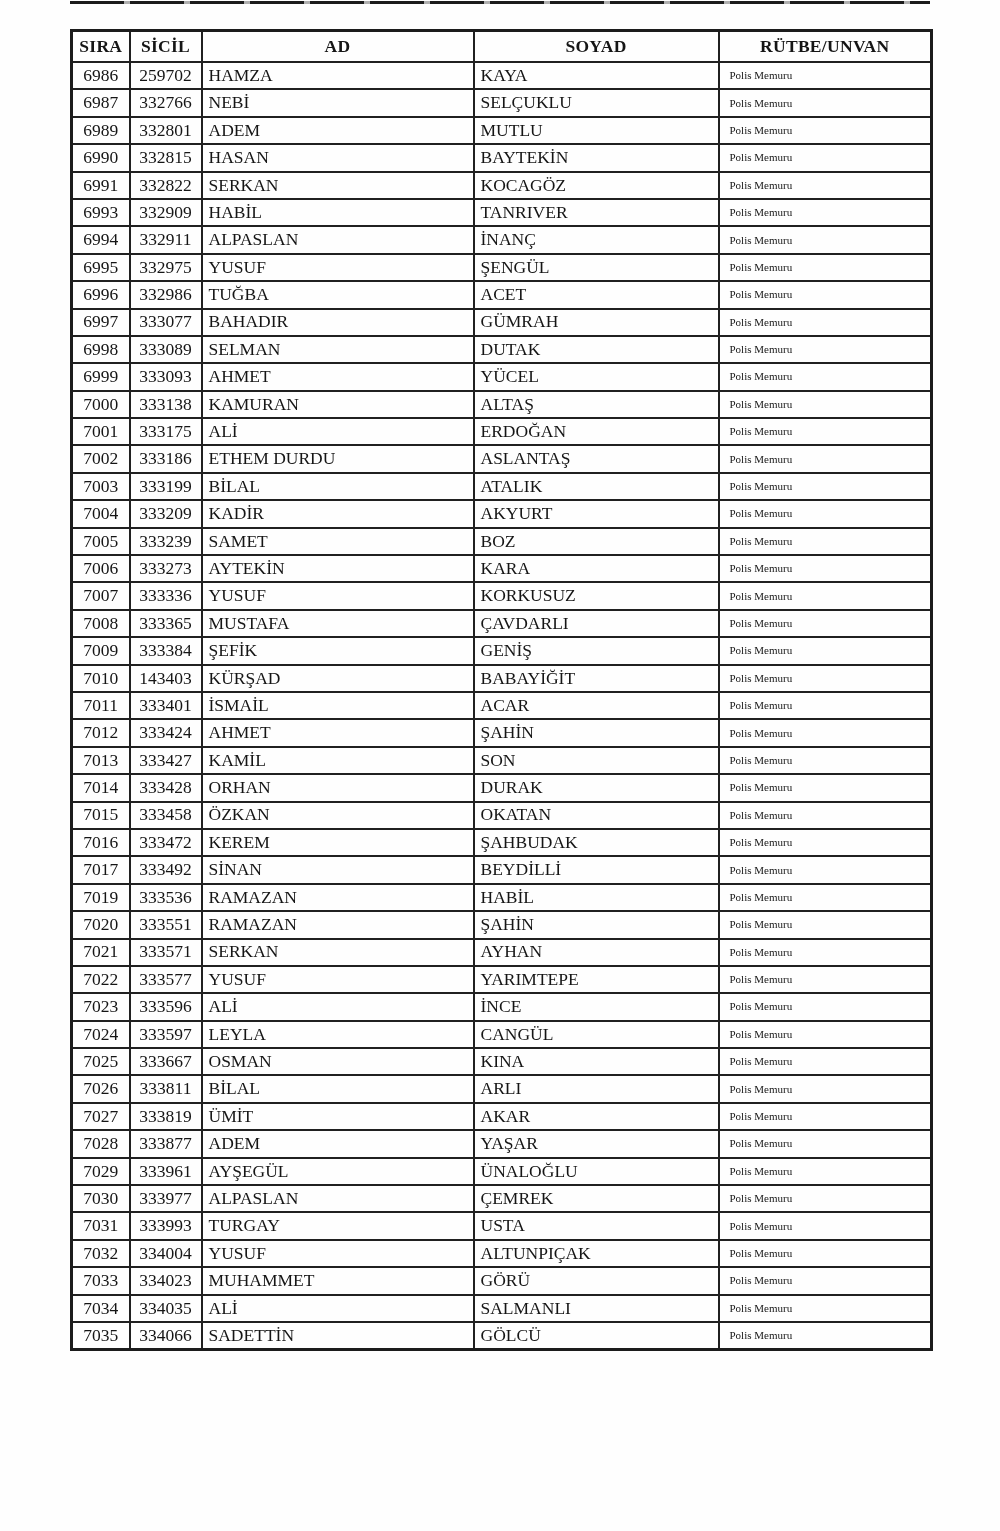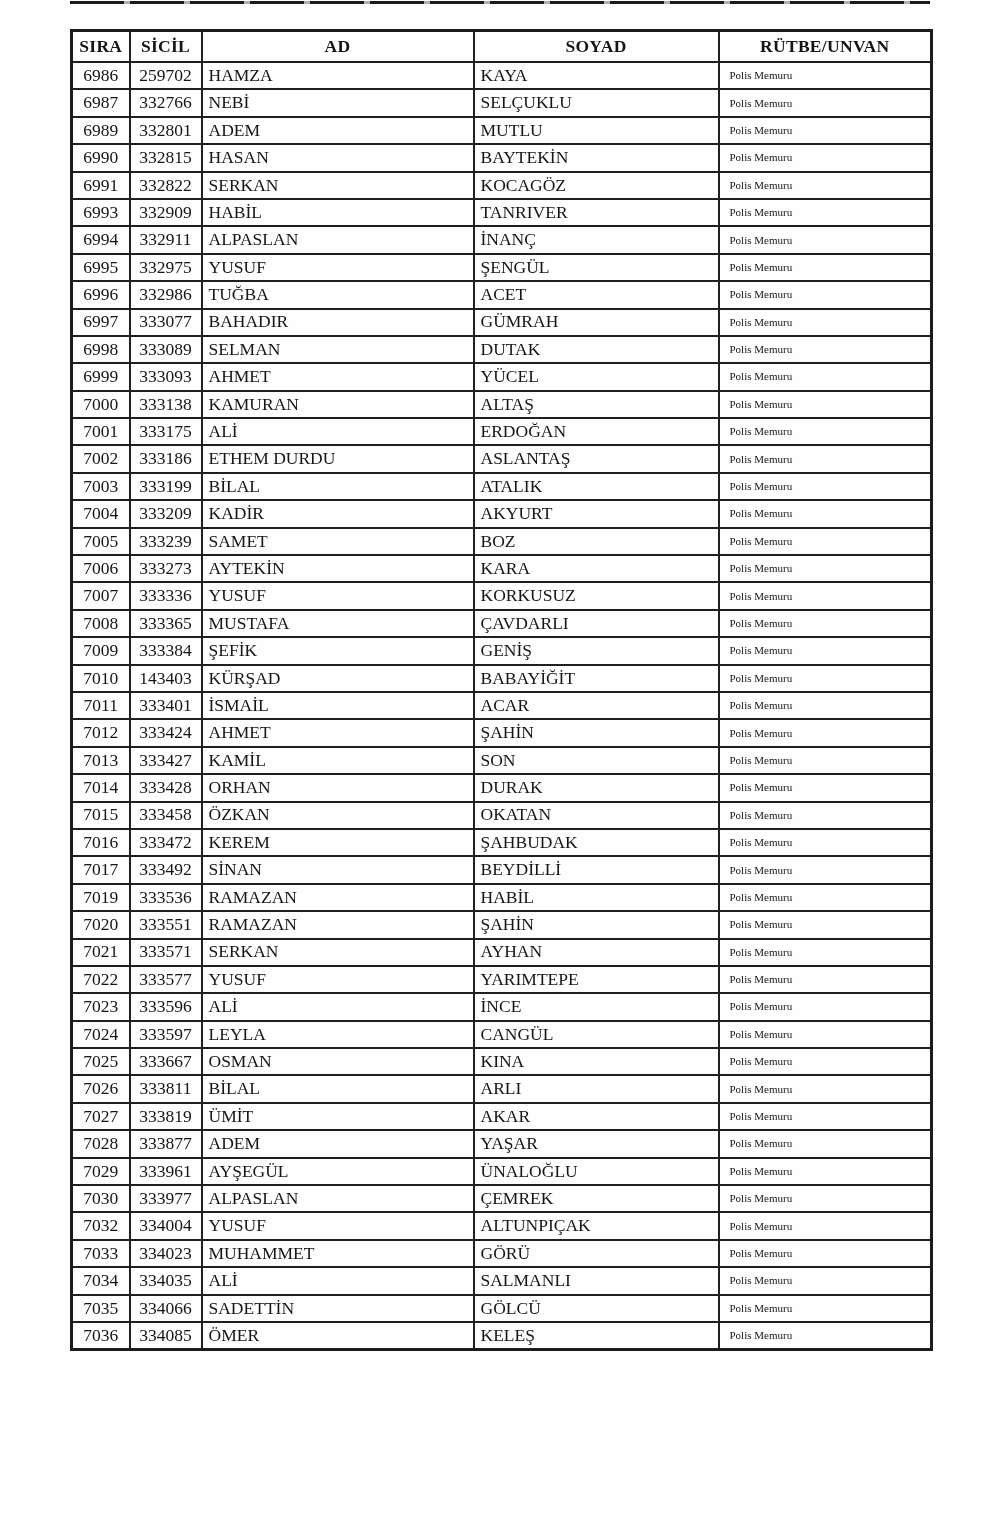--- a/index.html
+++ b/index.html
@@ -372,20 +372,27 @@
           <td class="c4">Polis Memuru</td>
         </tr>
         <tr>
           <td class="c0">7030</td>
           <td class="c1">333977</td>
           <td class="c2">ALPASLAN</td>
           <td class="c3">ÇEMREK</td>
           <td class="c4">Polis Memuru</td>
         </tr>
         <tr>
+          <td class="c0">7031</td>
+          <td class="c1">333993</td>
+          <td class="c2">TURGAY</td>
+          <td class="c3">USTA</td>
+          <td class="c4">Polis Memuru</td>
+        </tr>
+        <tr>
           <td class="c0">7032</td>
           <td class="c1">334004</td>
           <td class="c2">YUSUF</td>
           <td class="c3">ALTUNPIÇAK</td>
           <td class="c4">Polis Memuru</td>
         </tr>
         <tr>
           <td class="c0">7033</td>
           <td class="c1">334023</td>
           <td class="c2">MUHAMMET</td>
@@ -397,24 +404,17 @@
           <td class="c1">334035</td>
           <td class="c2">ALİ</td>
           <td class="c3">SALMANLI</td>
           <td class="c4">Polis Memuru</td>
         </tr>
         <tr>
           <td class="c0">7035</td>
           <td class="c1">334066</td>
           <td class="c2">SADETTİN</td>
           <td class="c3">GÖLCÜ</td>
-          <td class="c4">Polis Memuru</td>
-        </tr>
-        <tr>
-          <td class="c0">7036</td>
-          <td class="c1">334085</td>
-          <td class="c2">ÖMER</td>
-          <td class="c3">KELEŞ</td>
           <td class="c4">Polis Memuru</td>
         </tr>
       </tbody>
   </table>
 </div>
 
 </body></html>

